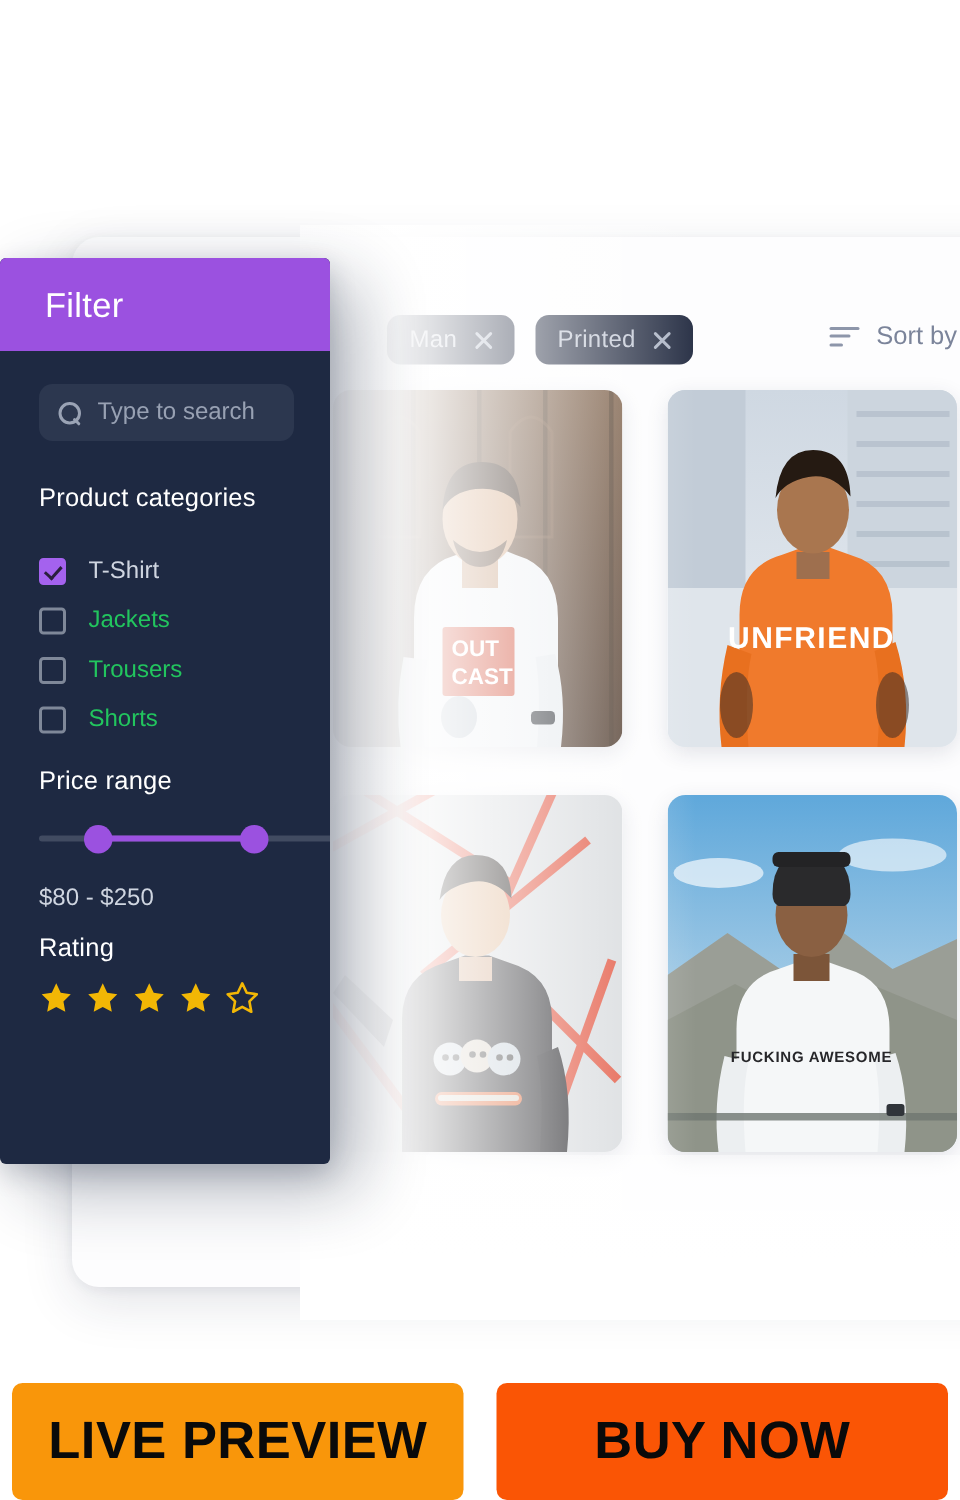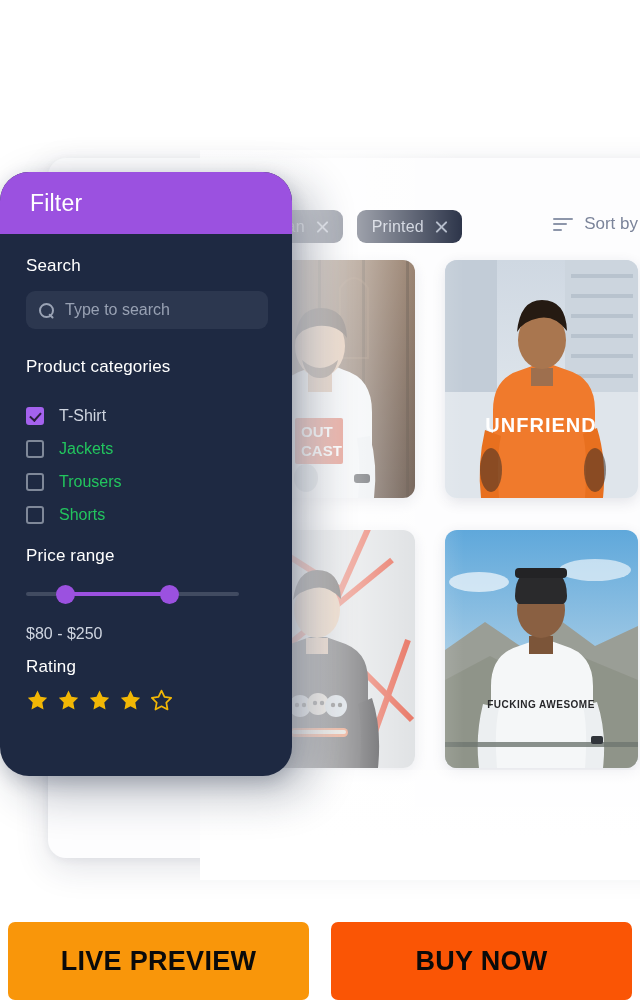--- a/index.html
+++ b/index.html
@@ -147,23 +147,23 @@
     background: linear-gradient(to bottom,
       rgba(255,255,255,0.45) 0%,
       rgba(255,255,255,1) 62%);
   }
 
   
   .panel {
     position: absolute;
     left: 0px;
     top: 172px;
-    width: 292px;
+    width: 220px;
     height: 604px;
-    border-radius: 29px;
+    border-radius: 4px;
     background: #1e2942;
     box-shadow: 18px 16px 46px rgba(25,35,60,0.33), 0 6px 18px rgba(25,35,60,0.20);
     z-index: 6;
     overflow: hidden;
   }
   .panel-header {
     height: 62px;
     background: #9b51e0;
     display: flex;
     align-items: center;
@@ -299,21 +299,21 @@
     height: 78px;
     display: flex;
     gap: 22px;
     padding: 0 8px;
     z-index: 9;
   }
   .cta {
     flex: 1;
     border: none;
     border-radius: 7px;
-    font-size: 27px;
+    font-size: 35px;
     font-weight: bold;
     letter-spacing: .3px;
     color: #0a0a0a;
     font-family: "Liberation Sans", sans-serif;
     cursor: pointer;
   }
   .cta.live { background: #f9960a; }
   .cta.buy  { background: #fa5505; }
 </style>
 </head>
@@ -489,21 +489,20 @@
   </div>
 
   <div class="panel">
 
     <div class="panel-header">
       <h1>Filter</h1>
     </div>
 
     <div class="panel-body">
 
-      <div class="section-title">Search</div>
 
       <div class="search-box">
         <span class="search-ico"></span>
         <span class="search-ph">Type to search</span>
       </div>
 
       <div class="section-title">Product categories</div>
 
       <div class="cat-list">
         <div class="cat-row checked">

